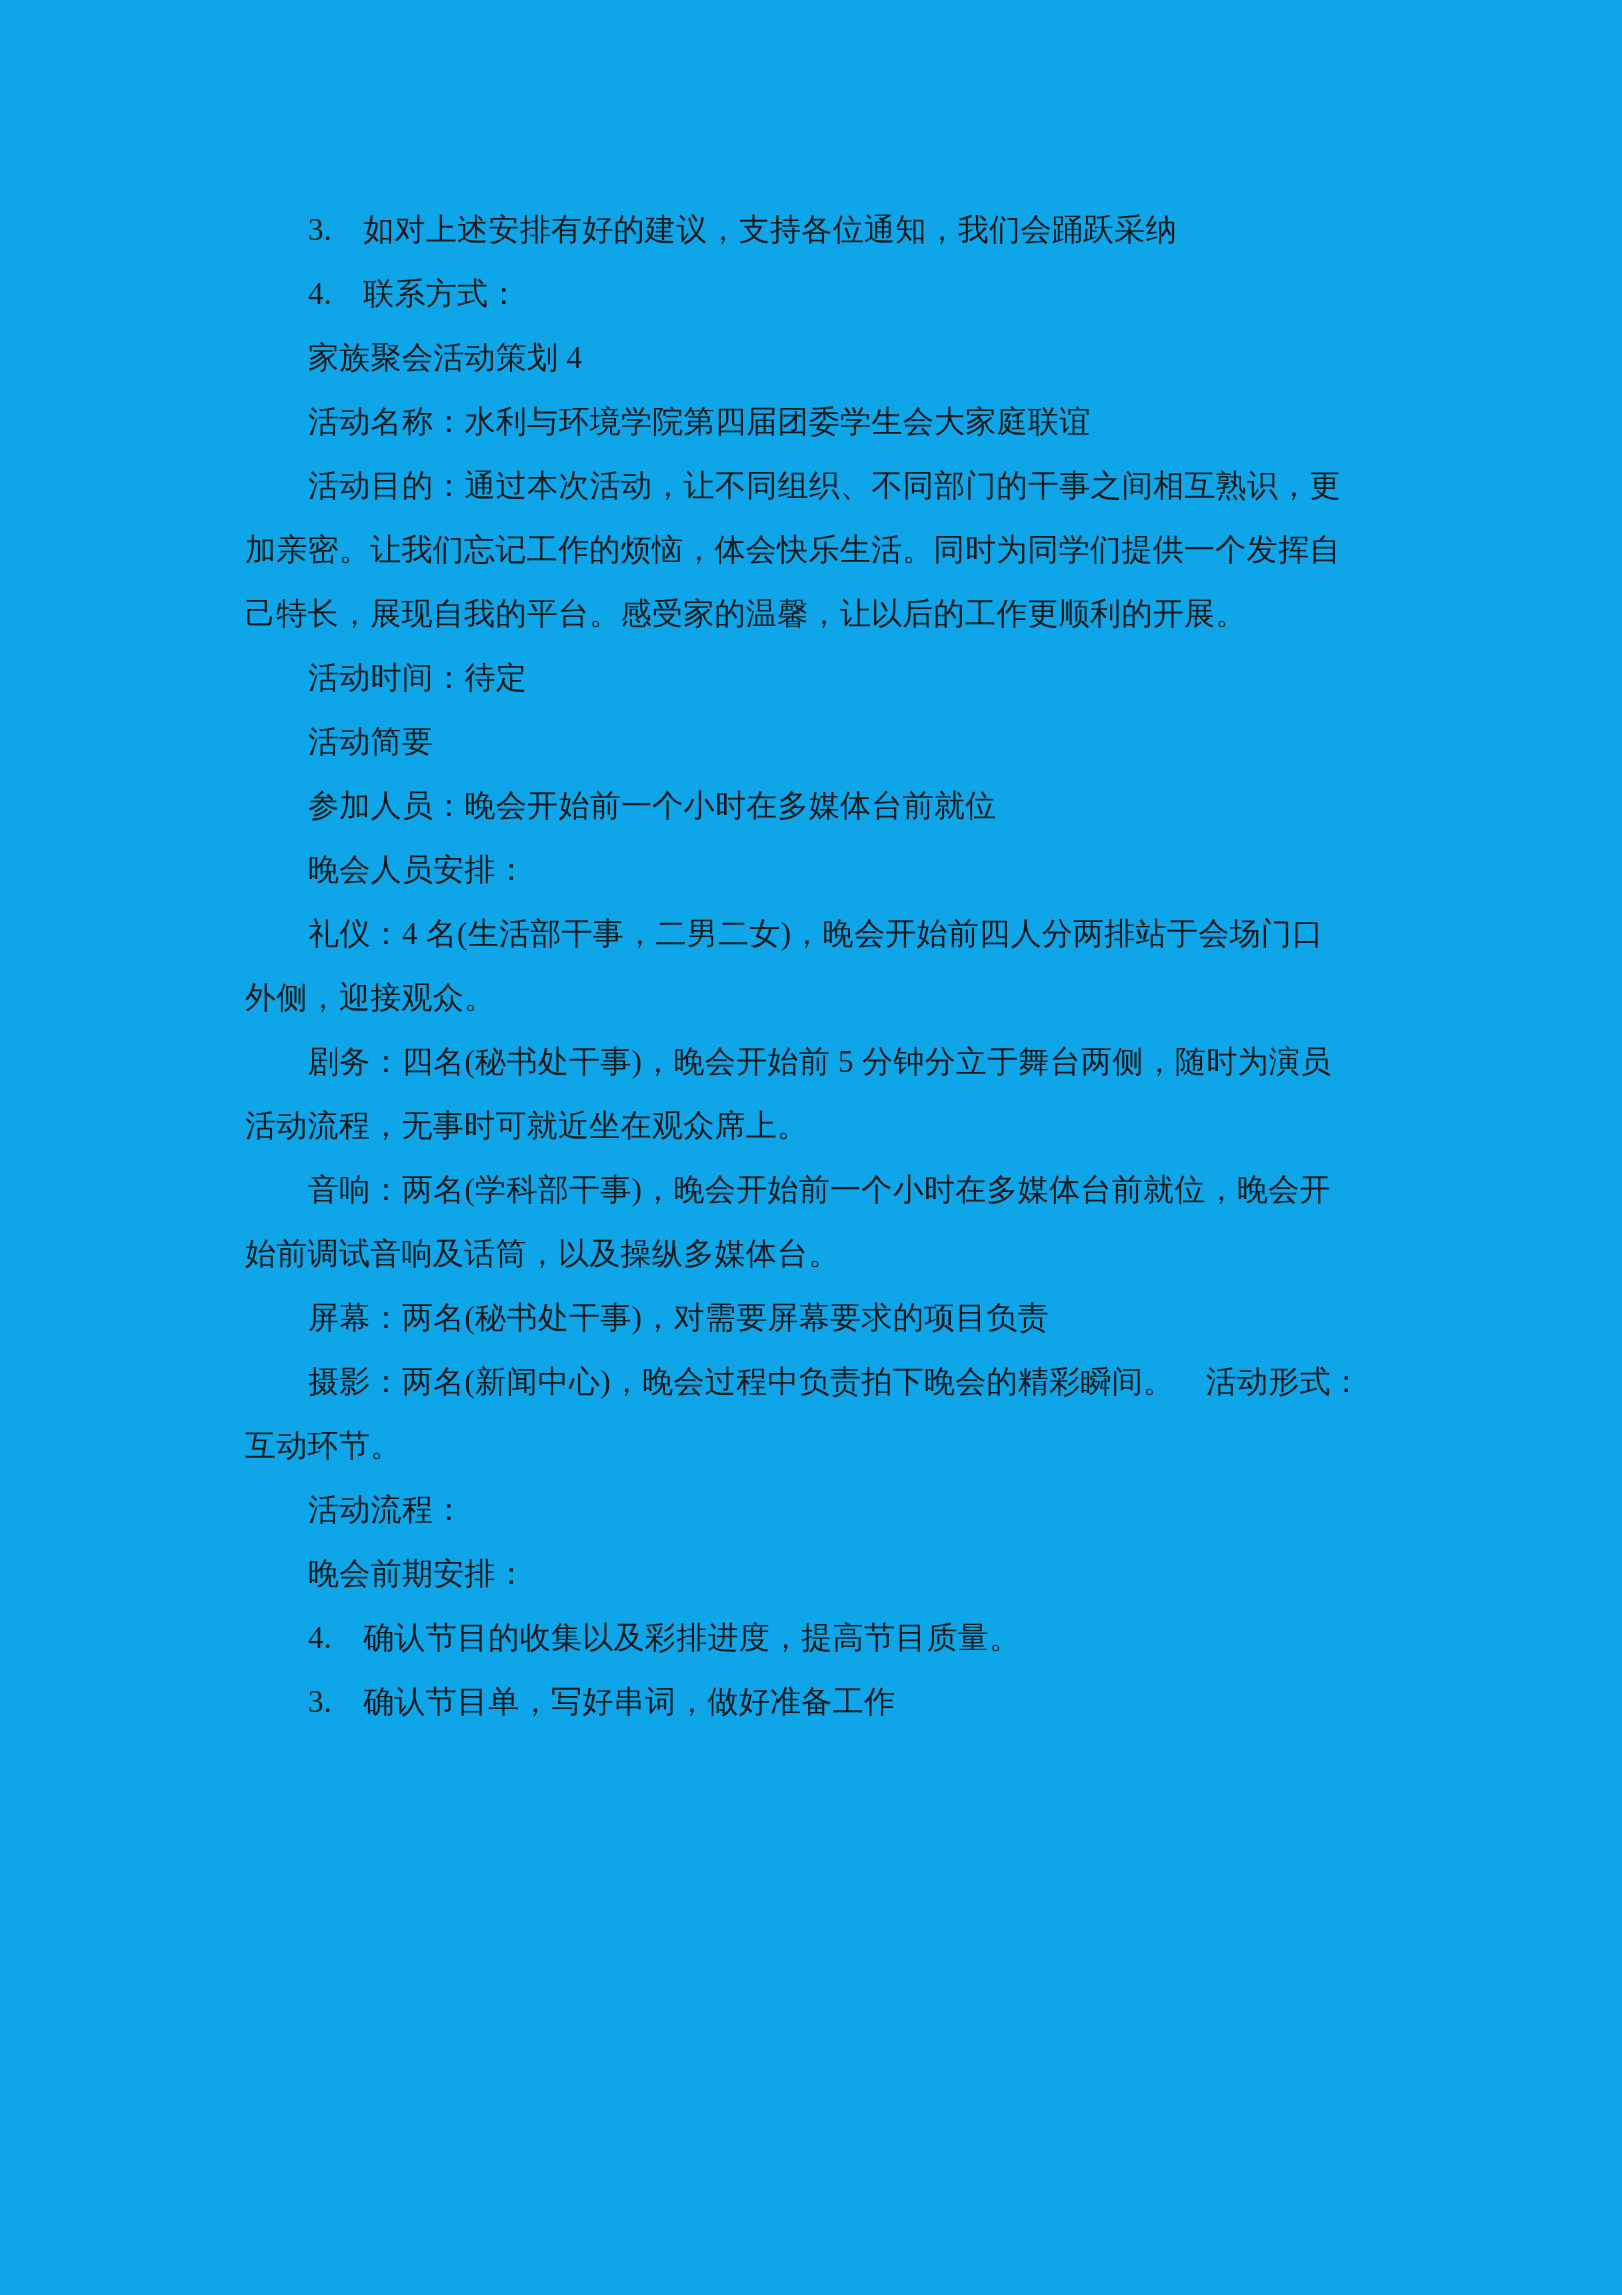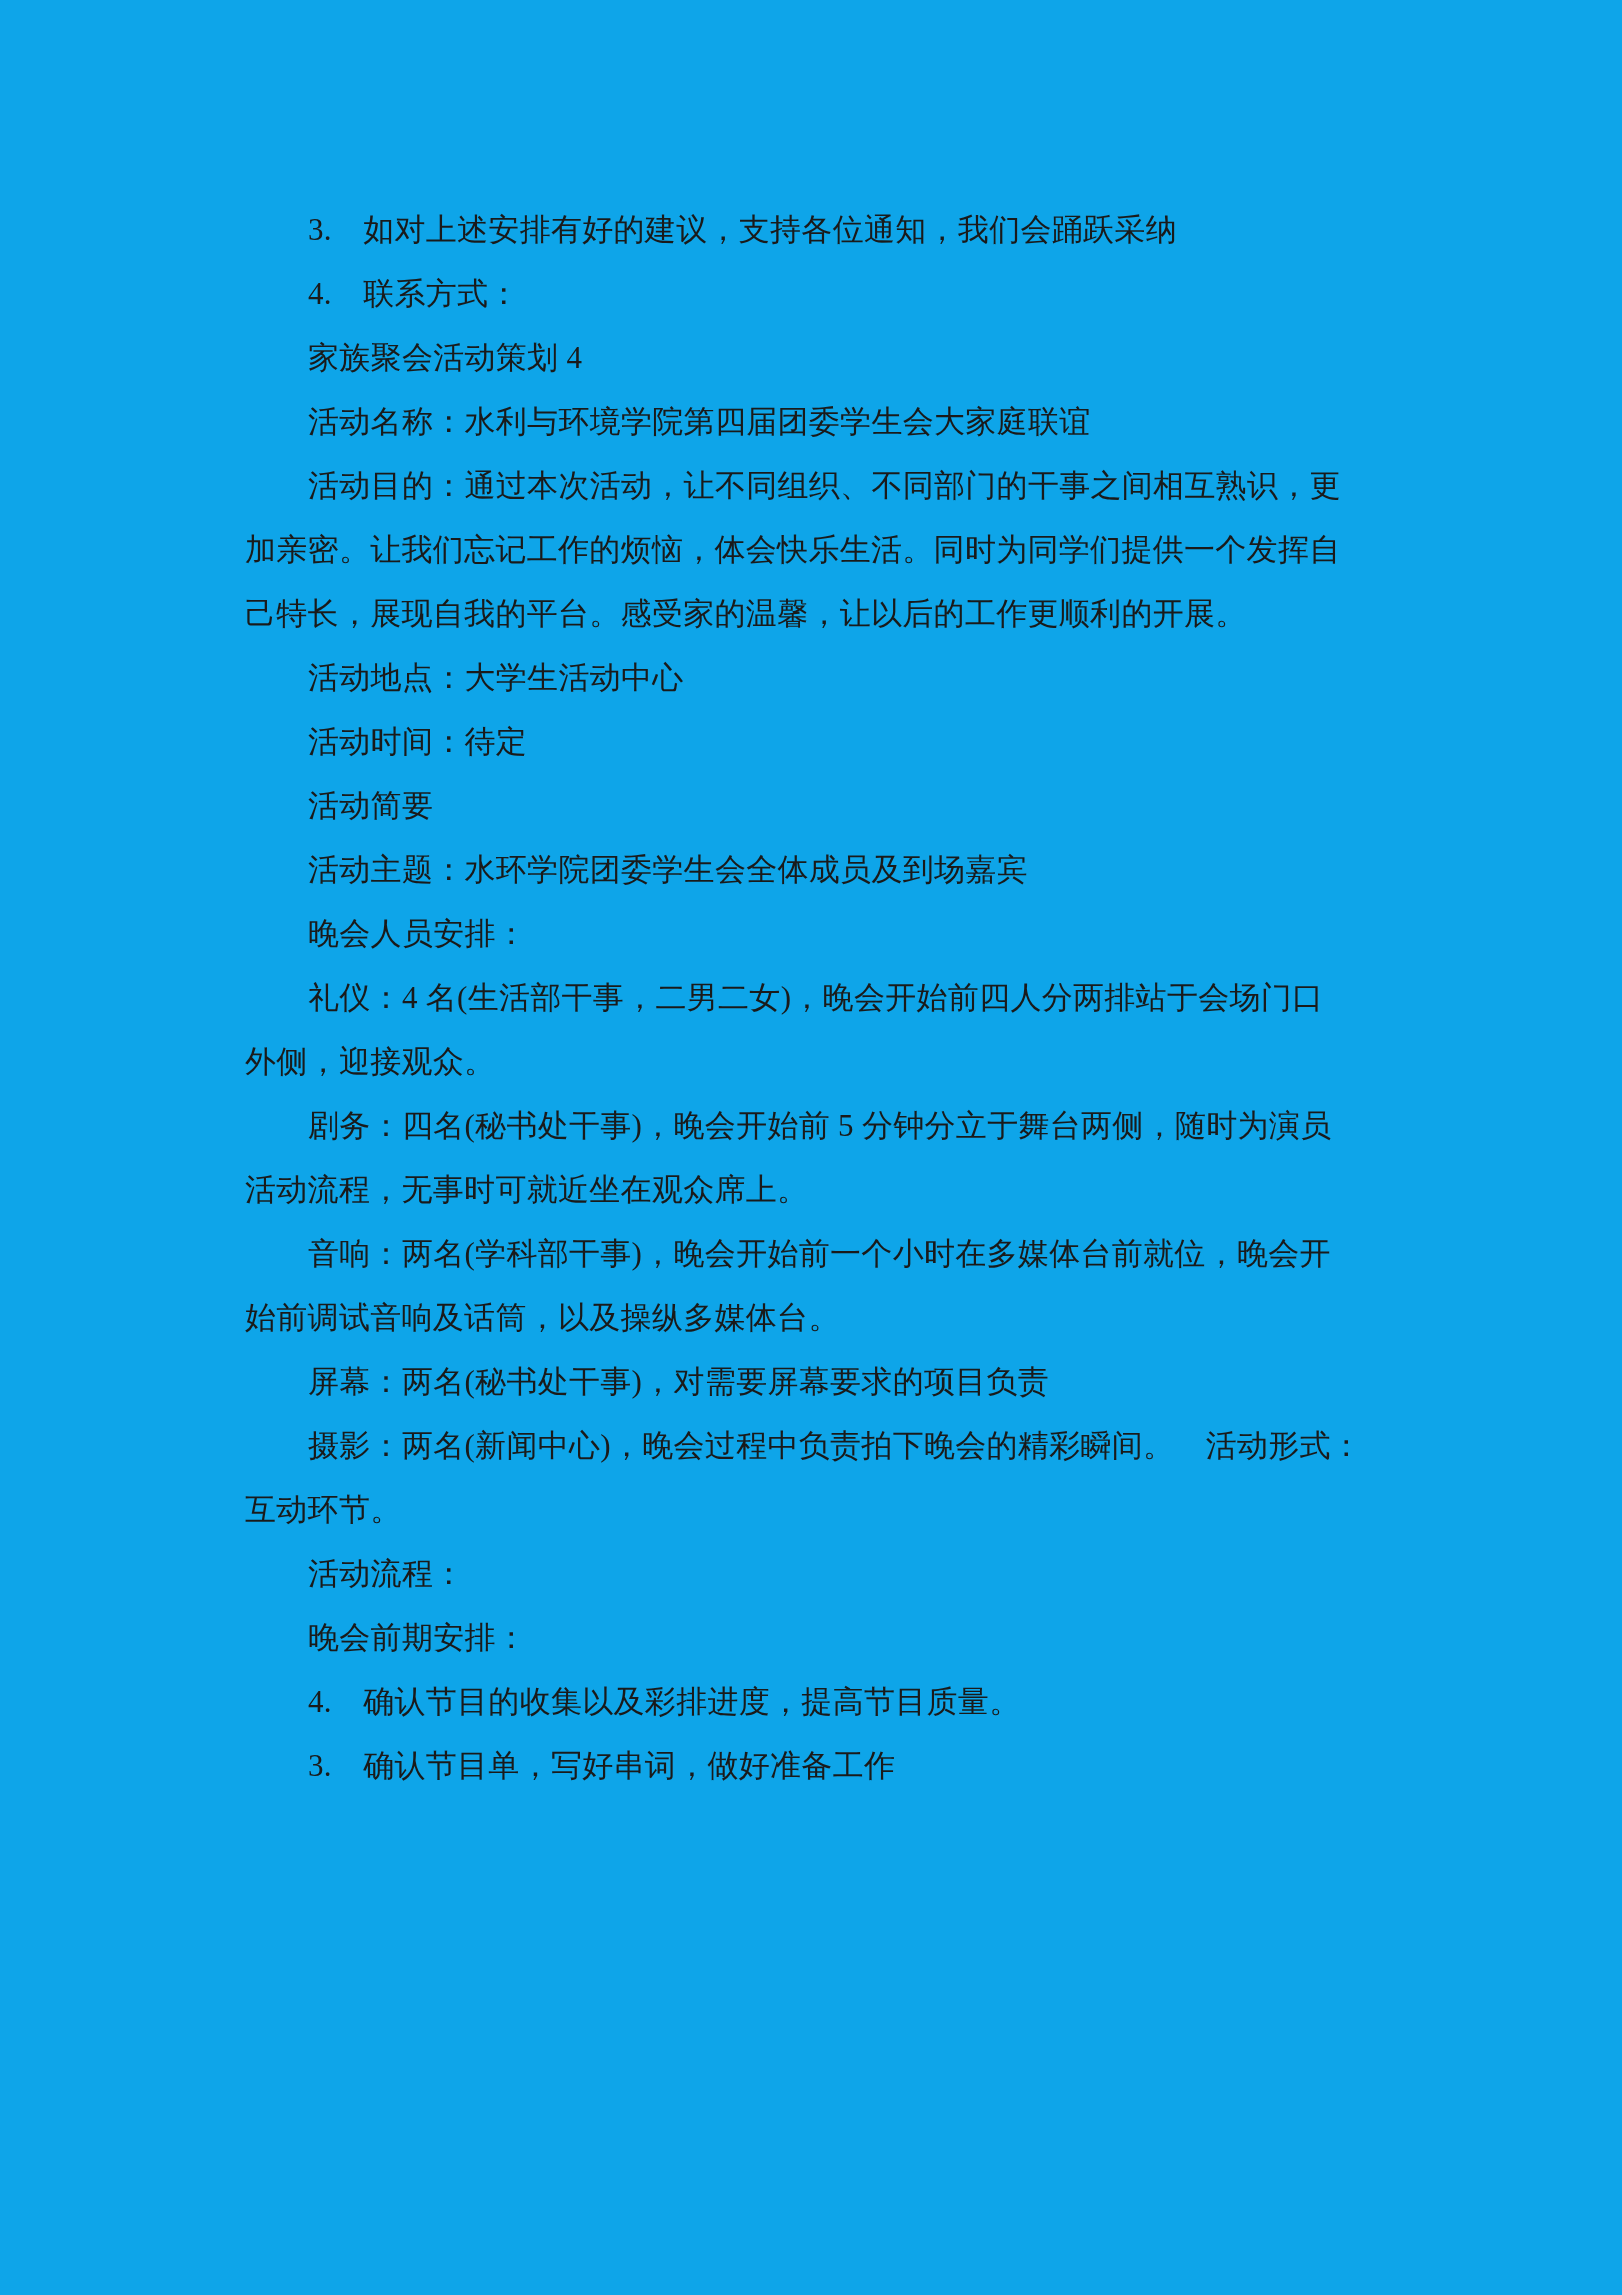--- a/index.html
+++ b/index.html
@@ -42,24 +42,23 @@
 
 <div class="page" style="background: #0ea5e9;">
   <div class="content" style="color: rgb(26, 26, 26);">
       <div class="line indent">3.　如对上述安排有好的建议，支持各位通知，我们会踊跃采纳</div>
       <div class="line indent">4.　联系方式：</div>
       <div class="line indent">家族聚会活动策划 4</div>
       <div class="line indent">活动名称：水利与环境学院第四届团委学生会大家庭联谊</div>
       <div class="line indent">活动目的：通过本次活动，让不同组织、不同部门的干事之间相互熟识，更</div>
       <div class="line">加亲密。让我们忘记工作的烦恼，体会快乐生活。同时为同学们提供一个发挥自</div>
       <div class="line">己特长，展现自我的平台。感受家的温馨，让以后的工作更顺利的开展。</div>
-      <div class="line indent">活动地点：大学生活动中心</div>
       <div class="line indent">活动时间：待定</div>
       <div class="line indent">活动简要</div>
-      <div class="line indent">活动主题：水环学院团委学生会全体成员及到场嘉宾</div>
+      <div class="line indent">参加人员：晚会开始前一个小时在多媒体台前就位</div>
       <div class="line indent">晚会人员安排：</div>
       <div class="line indent">礼仪：4 名(生活部干事，二男二女)，晚会开始前四人分两排站于会场门口</div>
       <div class="line">外侧，迎接观众。</div>
       <div class="line indent">剧务：四名(秘书处干事)，晚会开始前 5 分钟分立于舞台两侧，随时为演员</div>
       <div class="line">活动流程，无事时可就近坐在观众席上。</div>
       <div class="line indent">音响：两名(学科部干事)，晚会开始前一个小时在多媒体台前就位，晚会开</div>
       <div class="line">始前调试音响及话筒，以及操纵多媒体台。</div>
       <div class="line indent">屏幕：两名(秘书处干事)，对需要屏幕要求的项目负责</div>
       <div class="line indent">摄影：两名(新闻中心)，晚会过程中负责拍下晚会的精彩瞬间。　活动形式：</div>
       <div class="line">互动环节。</div>

